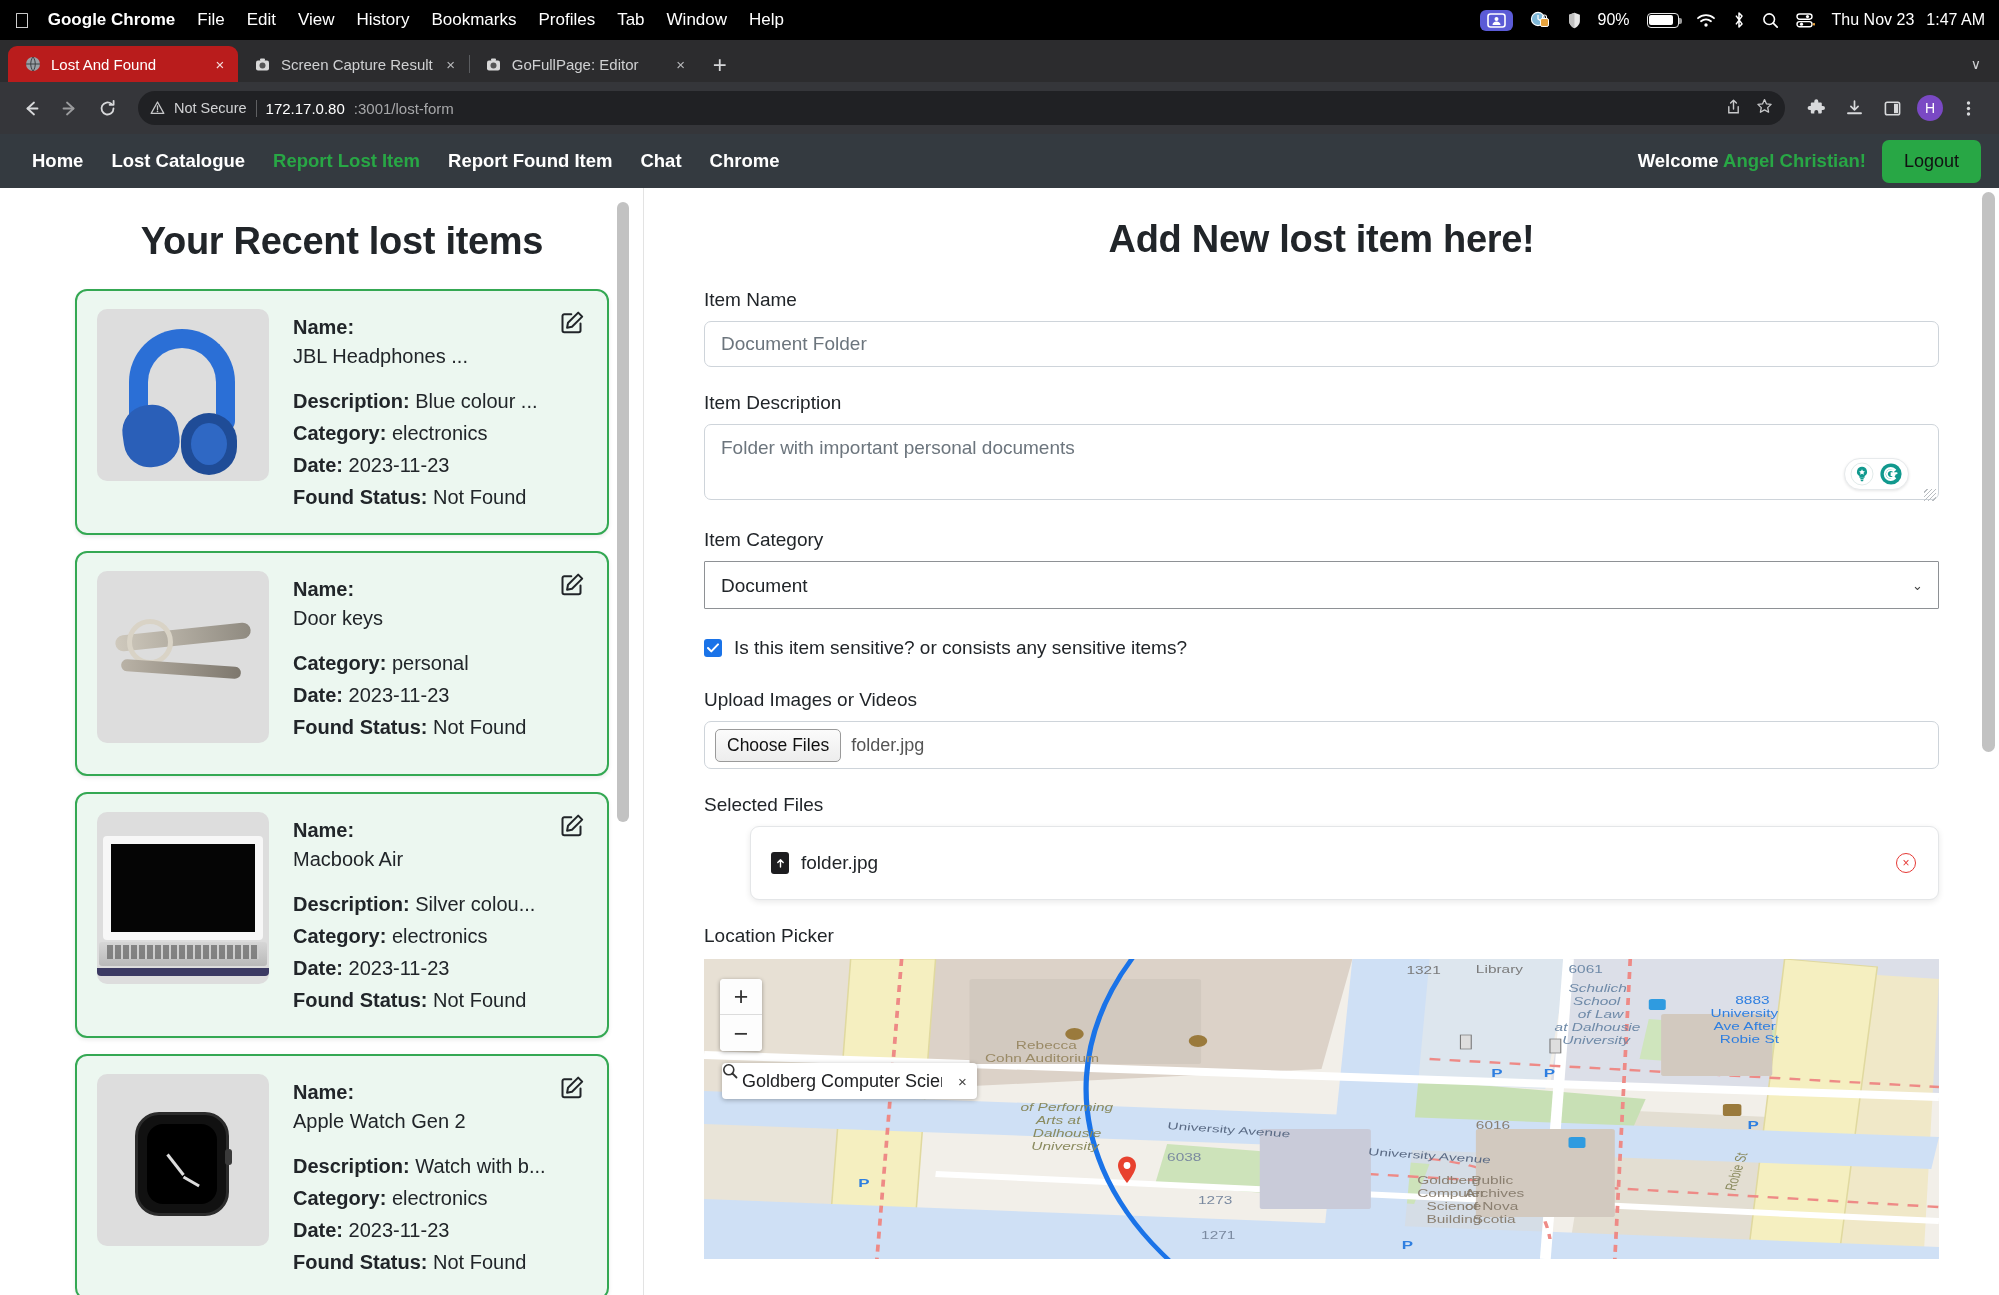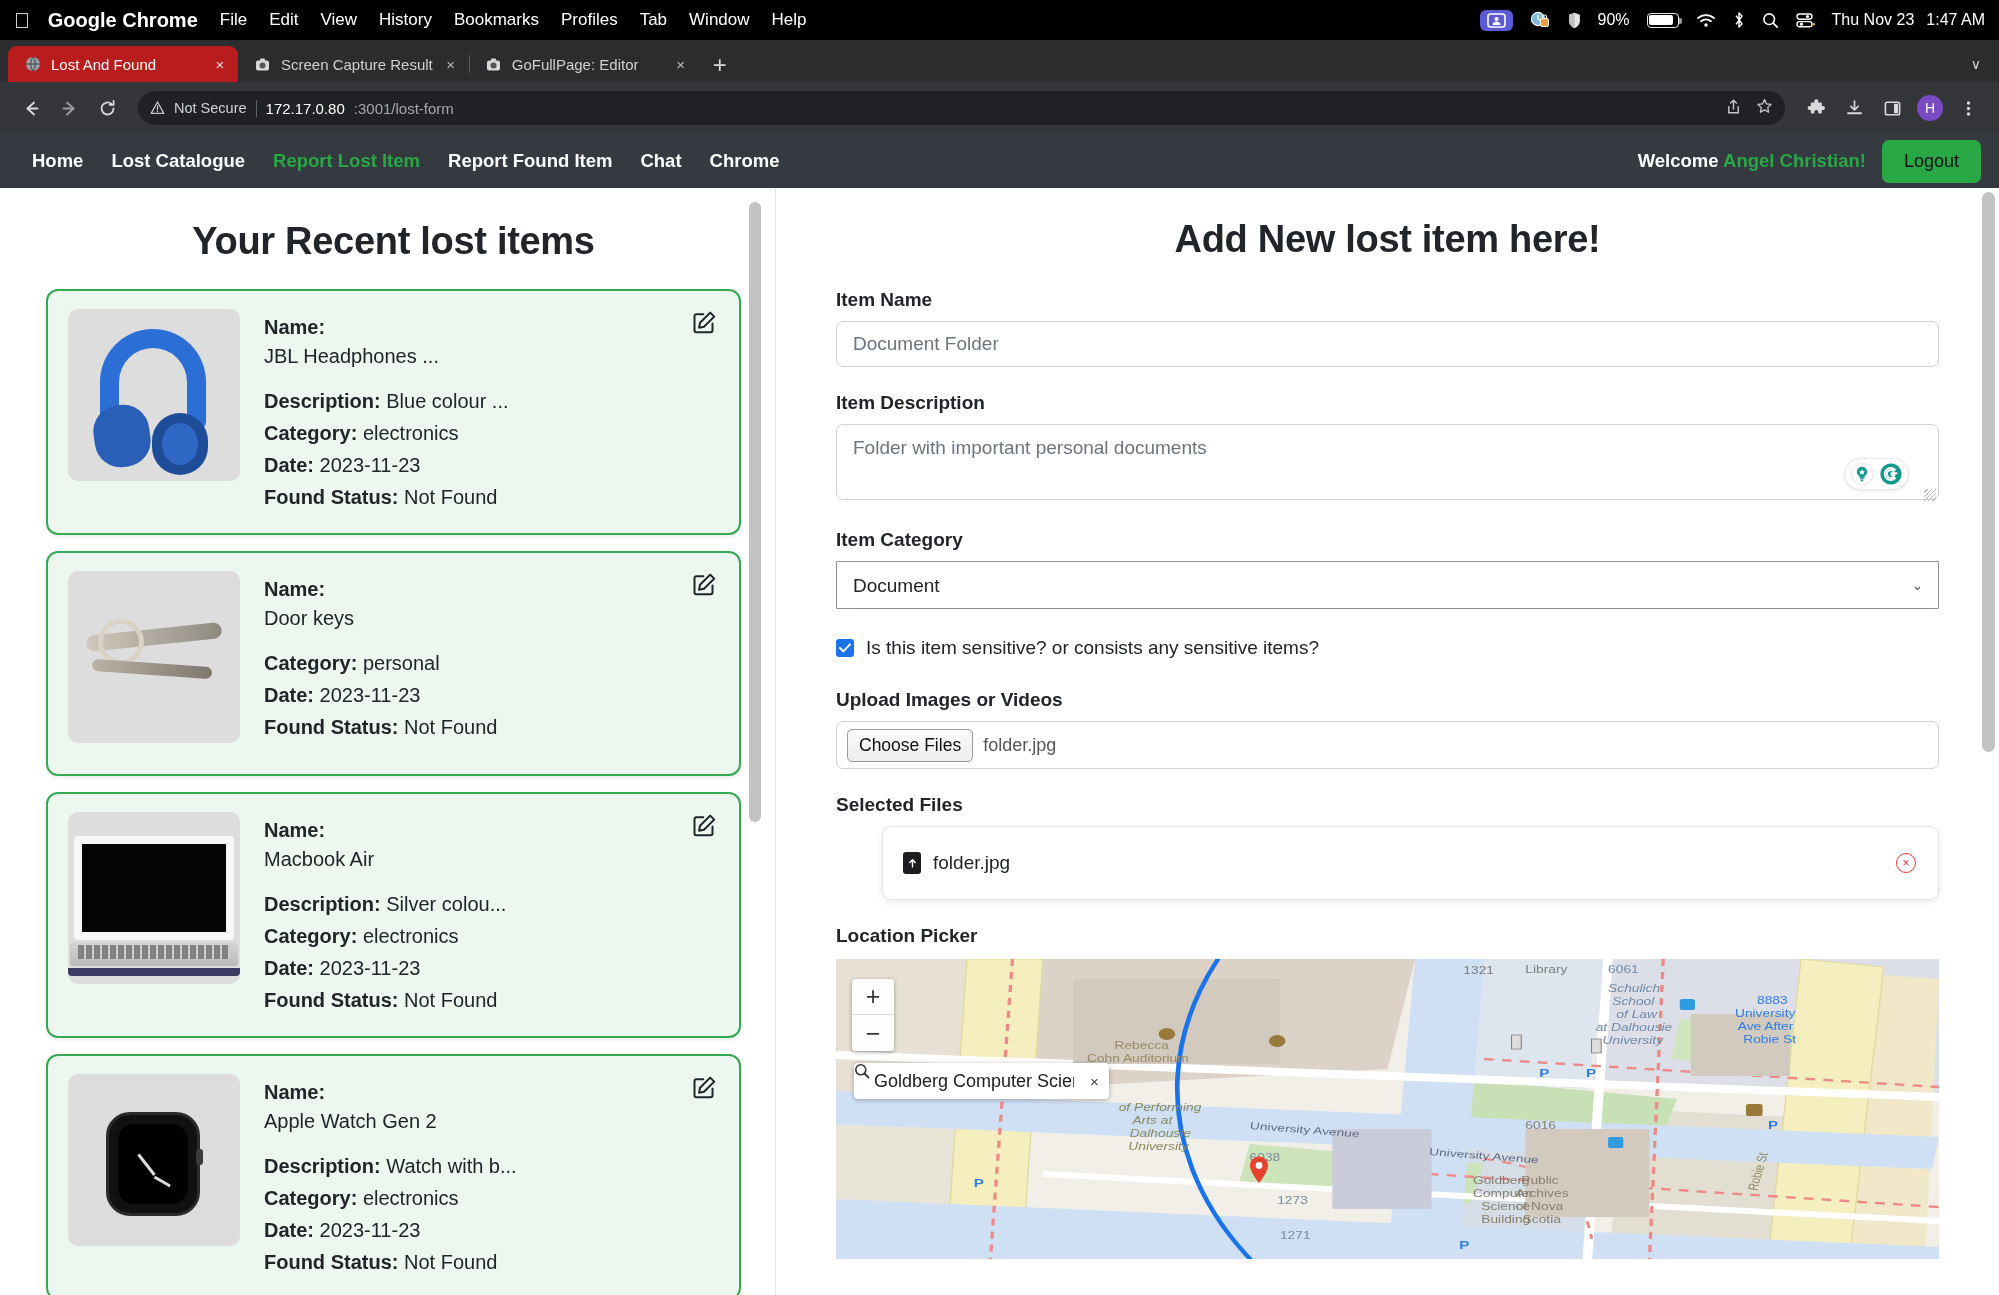--- a/index.html
+++ b/index.html
@@ -10,21 +10,21 @@
     background: #ffffff;
   }
 
   
   .macbar {
     height: 40px; background: #000; color: #fff;
     display: flex; align-items: center; padding: 0 14px;
     font-size: 17px; position: relative;
   }
   .macbar .apple { font-size: 21px; margin-right: 18px; line-height: 1; }
-  .macbar .appname { font-weight: bold; margin-right: 22px; font-size: 20px; }
+  .macbar .appname { font-weight: bold; margin-right: 22px; font-size: 17px; }
   .macbar .mi { margin-right: 22px; font-size: 17px; }
   .macbar .right { margin-left: auto; display: flex; align-items: center; gap: 17px; }
   .macbar .right .glyph { font-size: 17px; display: flex; align-items: center; }
   .mac-screenshare {
     background: #5b5bd6; border-radius: 6px; padding: 3px 7px;
     display: flex; align-items: center; justify-content: center;
   }
   .mac-screenshare svg { display: block; }
   .battpct { font-size: 16px; }
   .batt {
@@ -98,22 +98,23 @@
   .welcome .uname { color: #28a745; }
   .logout {
     background: #28a745; color: #111; border: none; border-radius: 7px;
     padding: 11px 22px; font-size: 18px; font-family: inherit; cursor: pointer;
   }
 
   
   .page { display: flex; height: calc(1295px - 40px - 42px - 52px - 54px); position: relative; background:#fff; }
 
   .leftpane {
-    width: 776px; position: relative; overflow: hidden; background: #fff;
+    width: 644px; position: relative; overflow: hidden; background: #fff;
     border-right: 1px solid #e3e3e3;
+    padding-left: 29px;
   }
   .leftpane .inner { padding: 0 34px 0 46px; height: 100%; }
   .panel-title {
     text-align: center; font-size: 38px; font-weight: bold; color: #212529;
     padding: 32px 0 26px 0; letter-spacing: -.3px;
   }
   .card {
     border: 2px solid #34a853; border-radius: 12px; background: #ecf7f0;
     margin-bottom: 16px; padding: 18px 20px; display: flex; gap: 24px;
     position: relative; box-shadow: 0 2px 4px rgba(0,0,0,.08);
@@ -188,21 +189,21 @@
     position: absolute; left: 0; width: 12px; background: #c2c2c2; border-radius: 6px;
   }
 
   
   .rightpane { flex: 1; overflow: hidden; position: relative; background: #fff; }
   .rightpane .inner { padding: 30px 60px 0 60px; }
   .form-title {
     text-align: center; font-size: 38px; font-weight: bold; color: #212529;
     margin-bottom: 28px; letter-spacing: -.3px;
   }
-  .flabel { font-size: 19px; font-weight: bold; color: #212529; margin-bottom: 10px; display: block; }
+  .flabel { font-size: 19px; font-weight: normal; color: #212529; margin-bottom: 10px; display: block; }
   .fgroup { margin-bottom: 25px; }
   .finput {
     width: 100%; height: 46px; border: 1px solid #ced4da; border-radius: 7px;
     padding: 0 16px; font-size: 19px; color: #6c757d; font-family: inherit;
     background: #fff; outline: none;
   }
   .ftextarea {
     width: 100%; height: 76px; border: 1px solid #ced4da; border-radius: 7px;
     padding: 12px 16px; font-size: 19px; color: #6c757d; font-family: inherit;
     background: #fff; outline: none; resize: none; position: relative;

